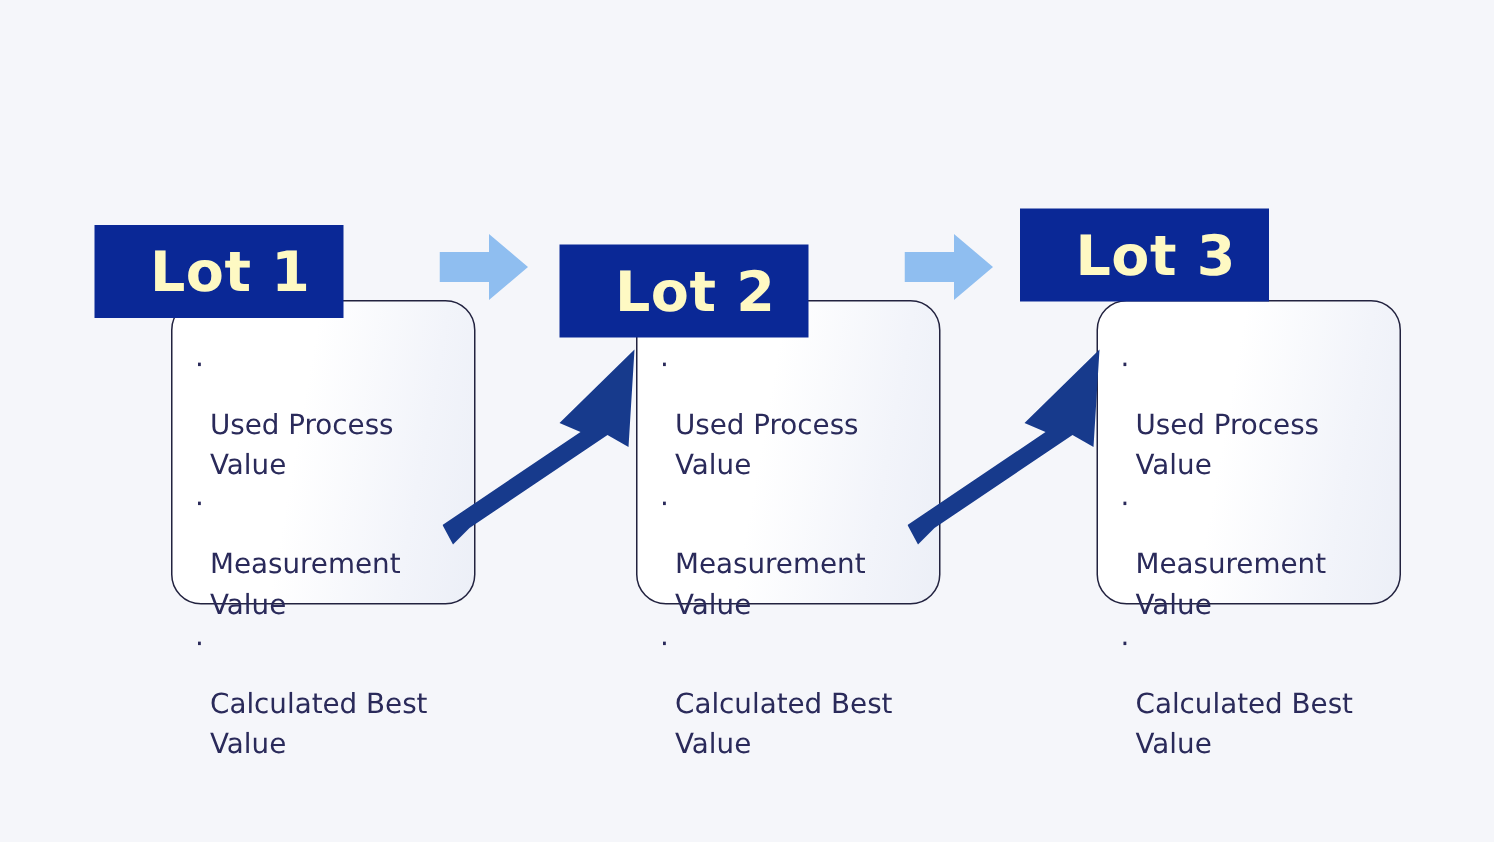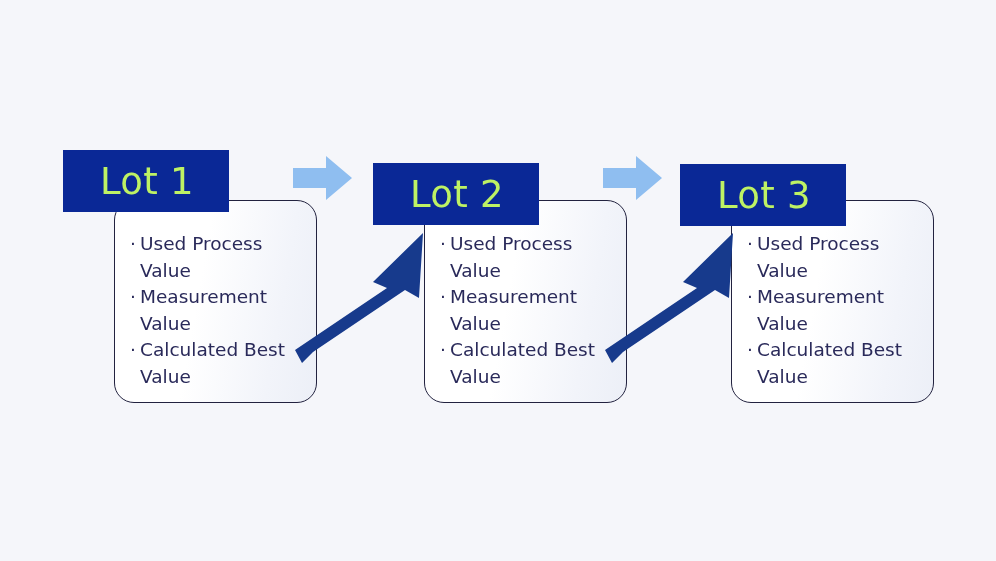--- a/index.html
+++ b/index.html
@@ -39,23 +39,23 @@
   .lot-header {
     position: absolute;
     width: 166px;
     height: 62px;
     background: #0a2896;
     display: flex;
     align-items: center;
     z-index: 5;
   }
   .lot-header-label {
-    color: #bef264;
+    color: #fef9c3;
     font-size: 37px;
-    font-weight: 400;
+    font-weight: 700;
     letter-spacing: 0.3px;
     padding-left: 37px;
     line-height: 1;
   }
 
   .lot-list {
     position: absolute;
     z-index: 4;
     width: 176px;
     color: #2a2a5a;
@@ -69,20 +69,21 @@
   }
   .lot-bullet {
     flex: 0 0 auto;
     width: 10px;
     color: #2a2a5a;
     font-size: 18.5px;
     line-height: 26.5px;
   }
   .lot-item-text {
     flex: 1 1 auto;
+    margin-top: 40px;
   }
 
   
   .flow-arrow {
     position: absolute;
     z-index: 6;
   }
   .diag-arrow {
     position: absolute;
     z-index: 7;
@@ -135,21 +136,21 @@
       <div class="lot-list-item">
         <span class="lot-bullet">·</span>
         <span class="lot-item-text">Calculated Best Value</span>
       </div>
     </div>
   </div>
 
   <div class="lot-group">
     <div class="lot-card" style="left:731px; top:200px;"></div>
 
-    <div class="lot-header" style="left:680px; top:164px;">
+    <div class="lot-header" style="left:680px; top:139px;">
       <span class="lot-header-label">Lot 3</span>
     </div>
 
     <div class="lot-list" style="left:747px; top:231px;">
       <div class="lot-list-item">
         <span class="lot-bullet">·</span>
         <span class="lot-item-text">Used Process Value</span>
       </div>
       <div class="lot-list-item">
         <span class="lot-bullet">·</span>

